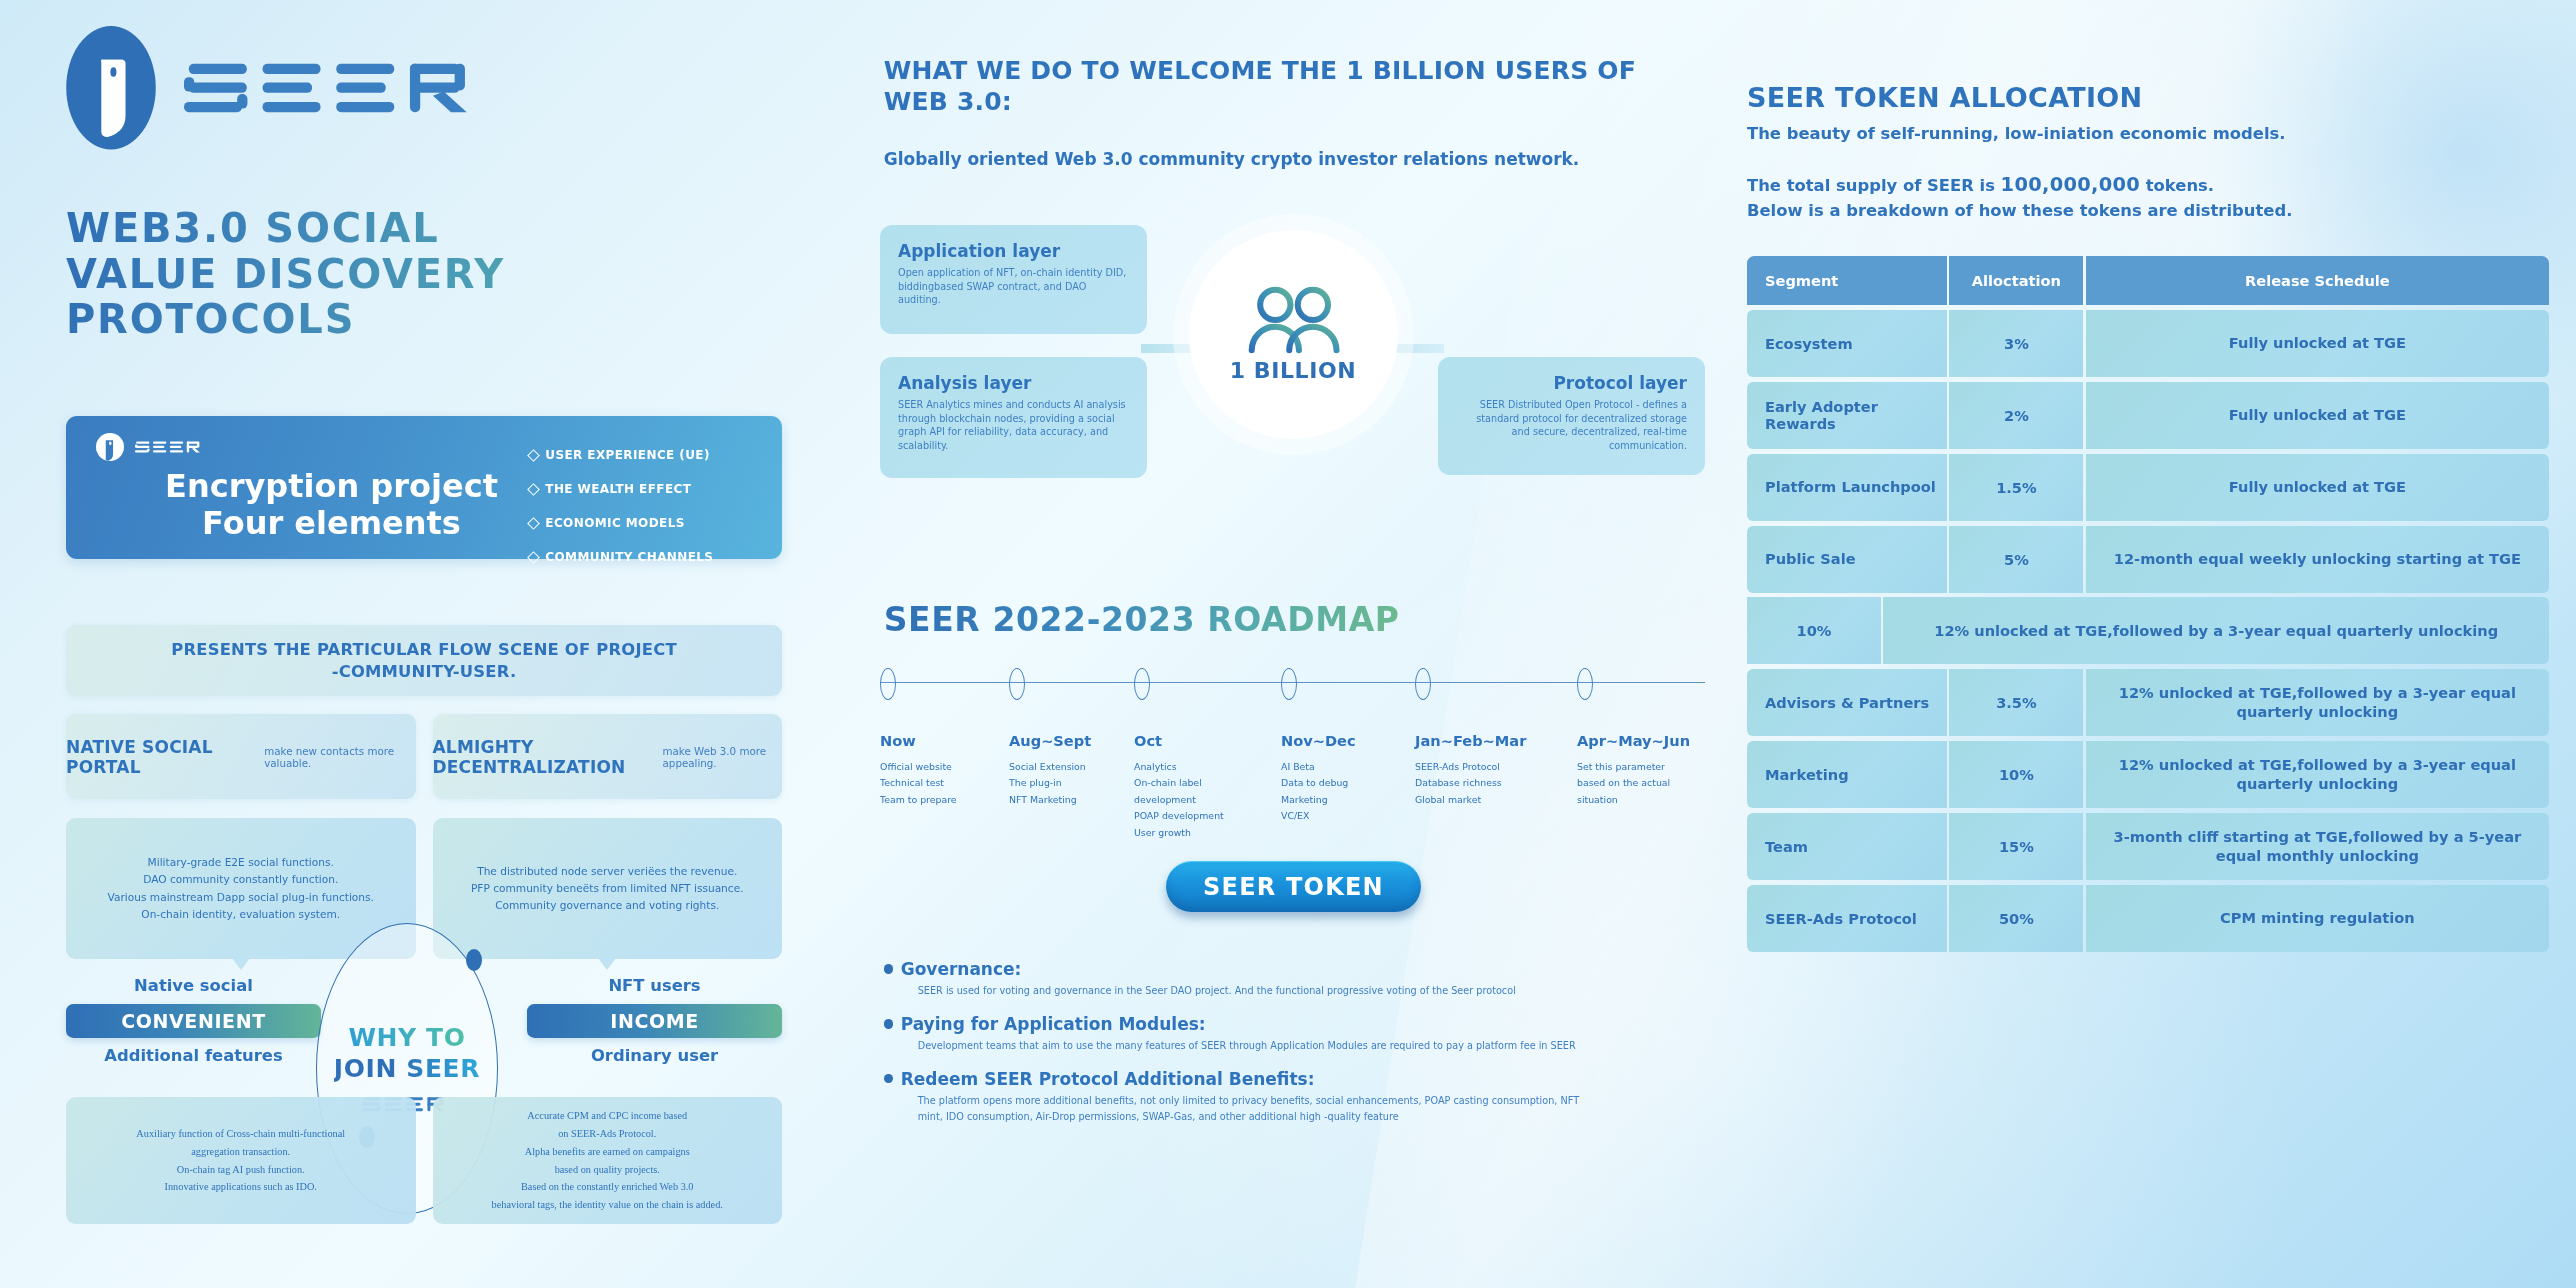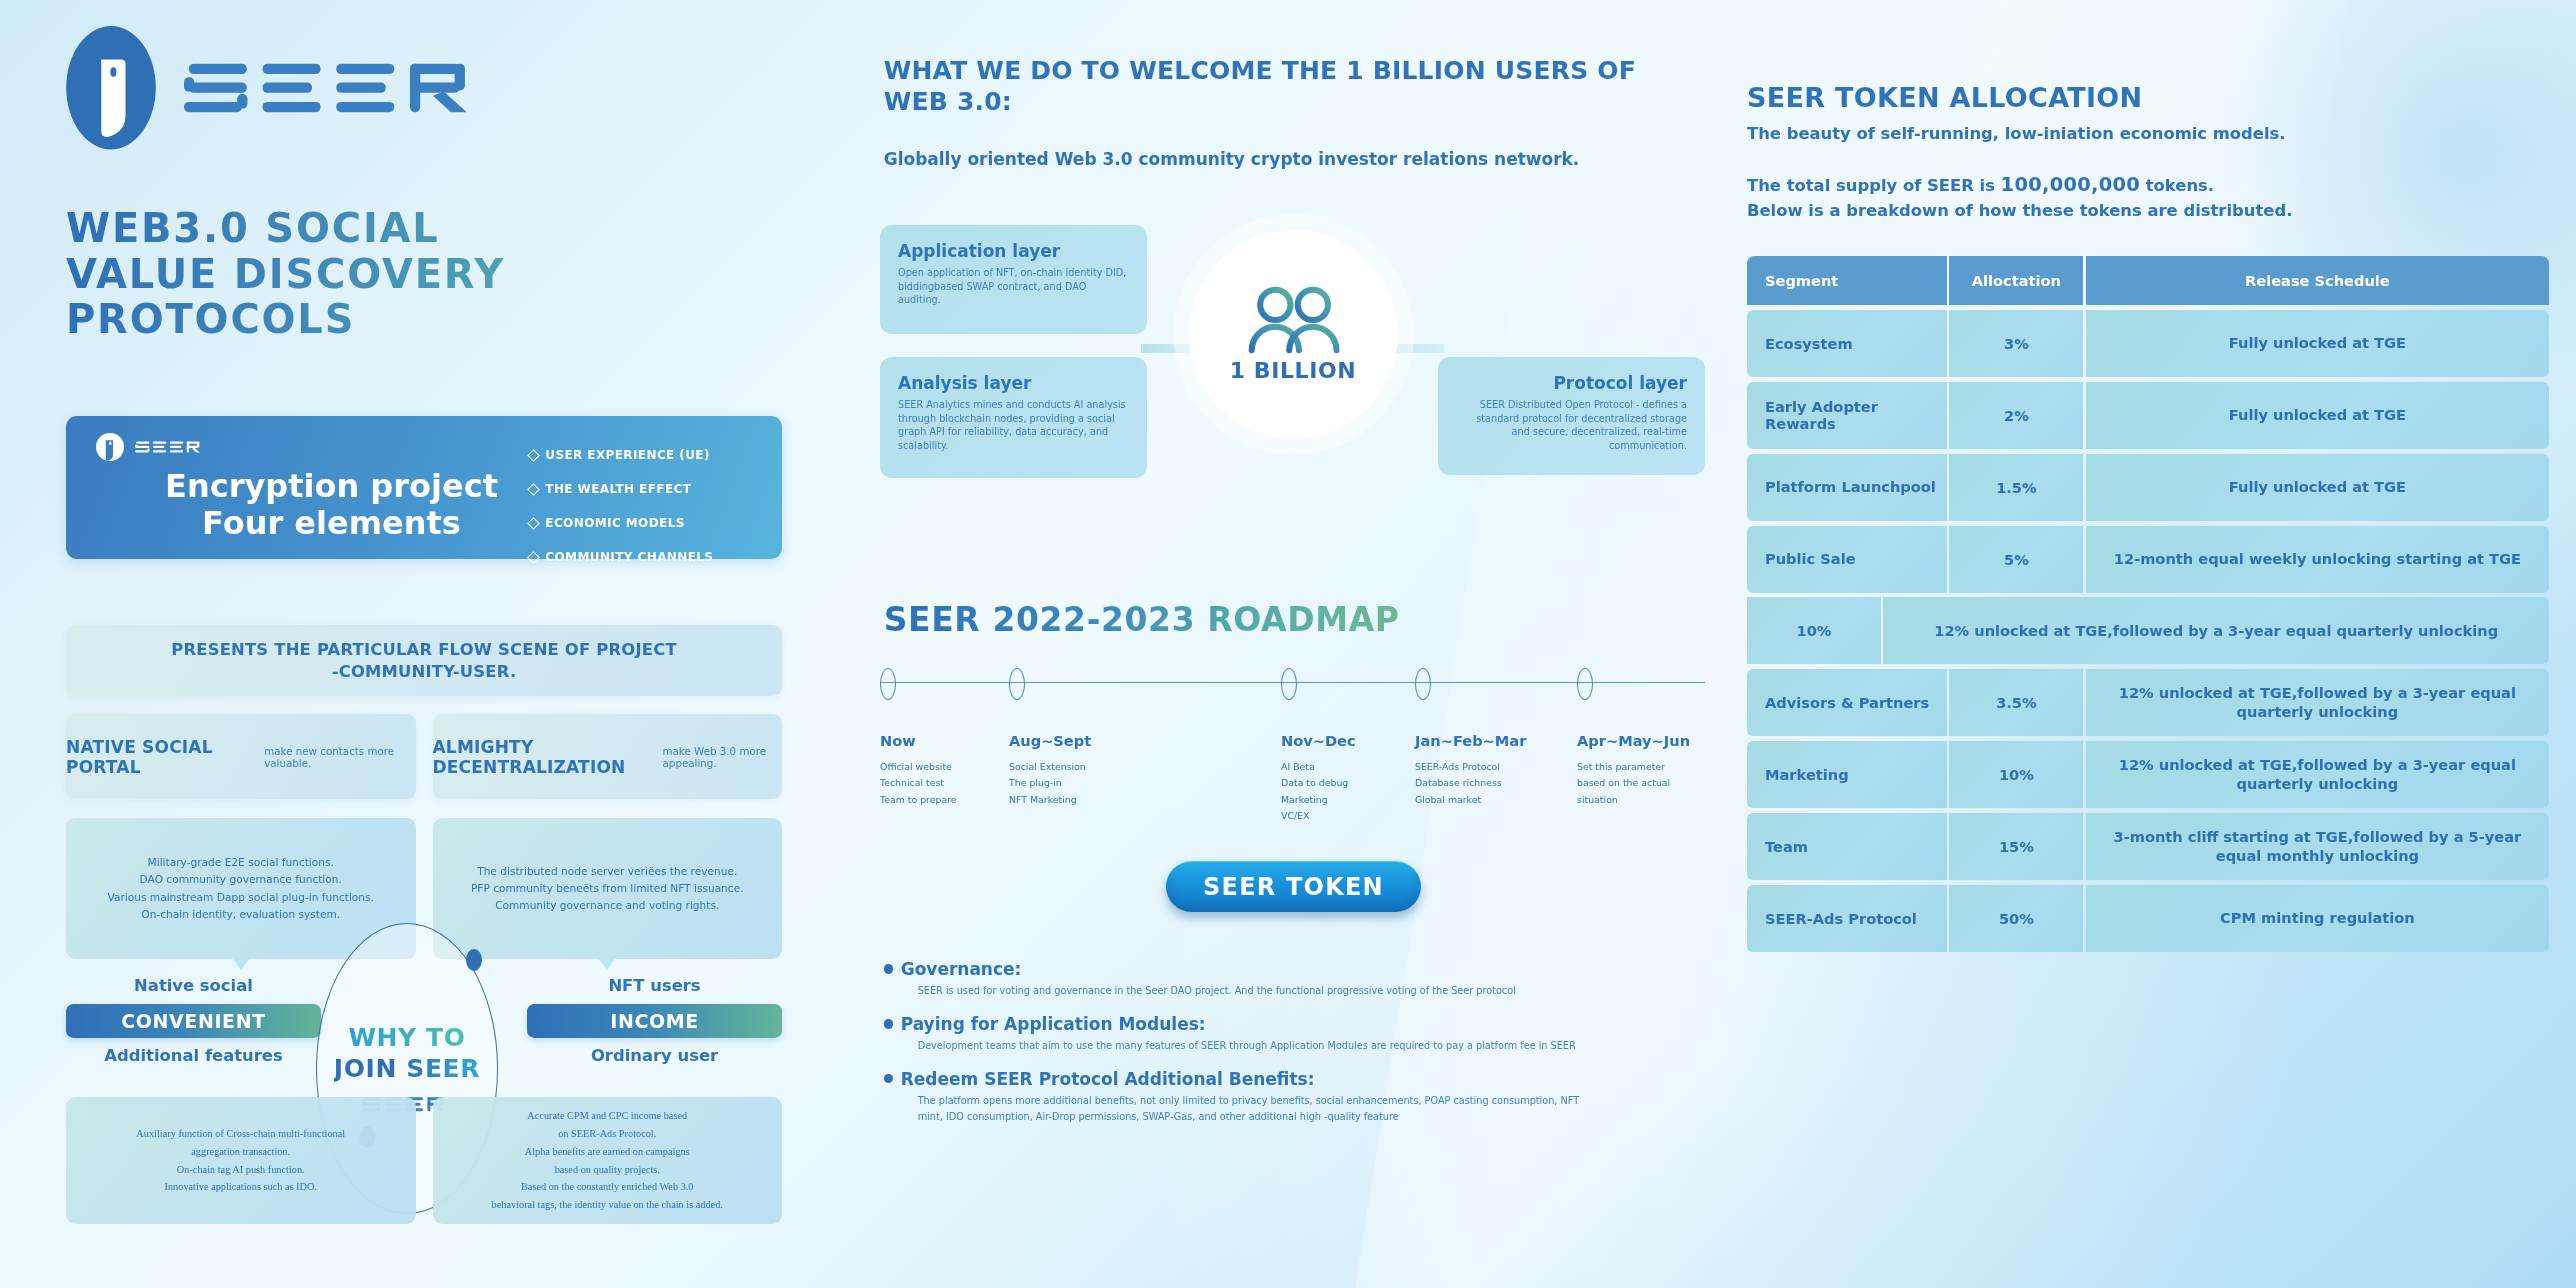--- a/index.html
+++ b/index.html
@@ -284,21 +284,21 @@
     <div class="pale-card">
       <div class="tu-h">ALMIGHTY DECENTRALIZATION</div>
       <div class="tu-s">make Web 3.0 more appealing.</div>
     </div>
   </div>
 
   <div class="feat-row">
     <div class="feat-box">
       <div class="txt">
         <div>Military-grade E2E social functions.</div>
-        <div>DAO community governance function.</div>
+        <div>DAO community constantly function.</div>
         <div>Various mainstream Dapp social plug-in functions.</div>
         <div>On-chain identity, evaluation system.</div>
       </div>
     </div>
     <div class="feat-box">
       <div class="txt">
         <div>The distributed node server veriëes the revenue.</div>
         <div>PFP community beneëts from limited NFT issuance.</div>
         <div>Community governance and voting rights.</div>
       </div>
@@ -425,20 +425,31 @@
     </div>
     <div class="rm-col" style="left:129px;">
       <div class="rm-node"></div>
       <div class="rm-period">Aug~Sept</div>
       <div class="rm-items">
         <div>Social Extension</div>
         <div>The plug-in</div>
         <div>NFT Marketing</div>
       </div>
     </div>
+    <div class="rm-col" style="left:254px;">
+      <div class="rm-node"></div>
+      <div class="rm-period">Oct</div>
+      <div class="rm-items">
+        <div>Analytics</div>
+        <div>On-chain label</div>
+        <div>development</div>
+        <div>POAP development</div>
+        <div>User growth</div>
+      </div>
+    </div>
     <div class="rm-col" style="left:401px;">
       <div class="rm-node"></div>
       <div class="rm-period">Nov~Dec</div>
       <div class="rm-items">
         <div>AI Beta</div>
         <div>Data to debug</div>
         <div>Marketing</div>
         <div>VC/EX</div>
       </div>
     </div>

